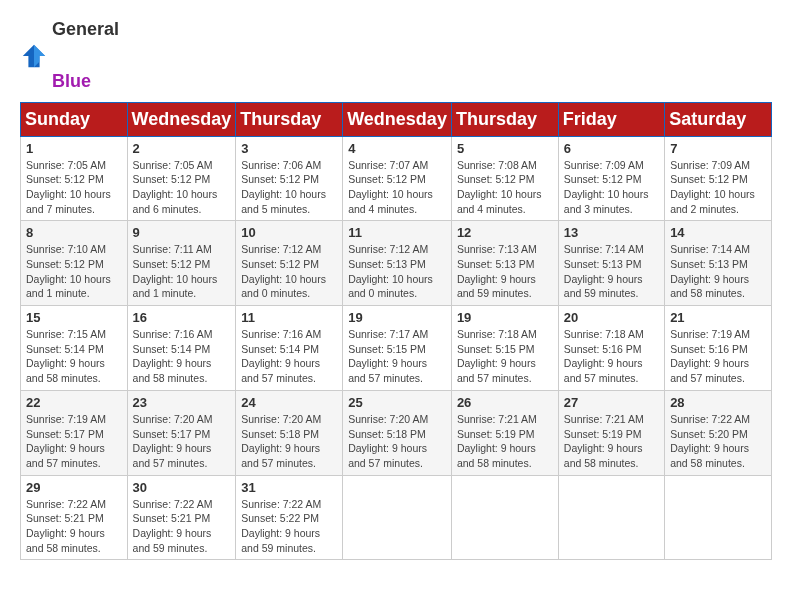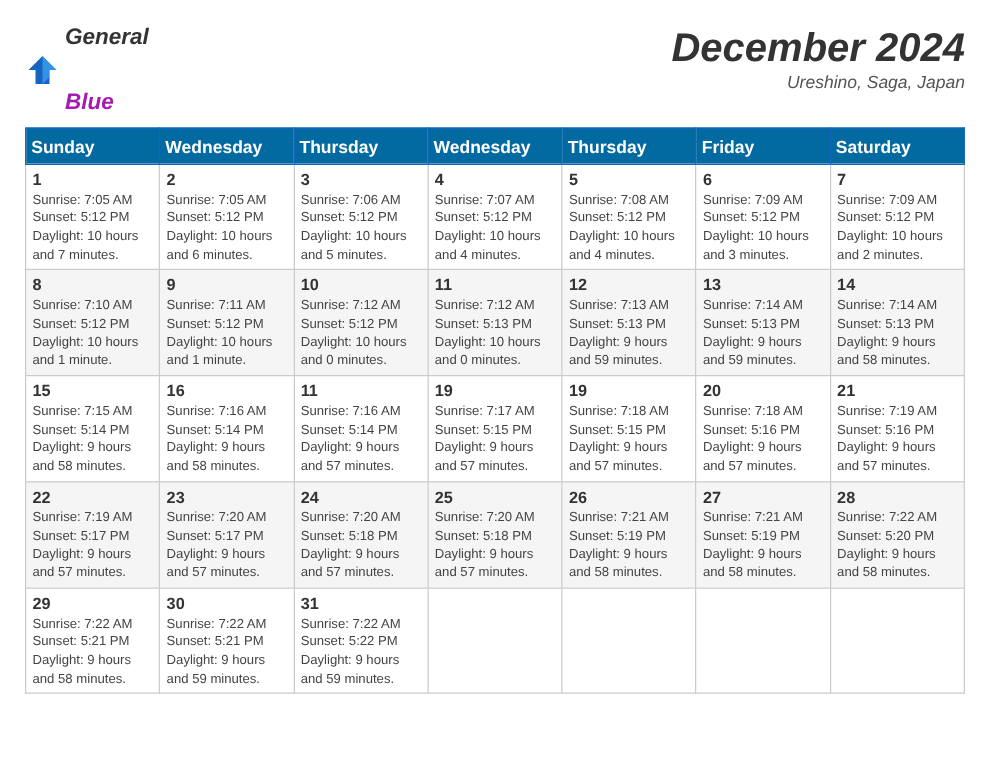--- a/index.html
+++ b/index.html
@@ -8,21 +8,20 @@
       background: #fff;
       width: 792px;
       min-height: 612px;
       padding: 20px;
     }
     .header {
       display: flex;
       justify-content: space-between;
       align-items: flex-start;
       margin-bottom: 10px;
-      font-style: italic;
     }
     .logo {
       display: flex;
       align-items: center;
       gap: 4px;
     }
     .logo-text {
       font-size: 18px;
       font-weight: bold;
       line-height: 1.1;
@@ -44,25 +43,25 @@
     .location {
       font-size: 14px;
       color: #555;
     }
     table {
       width: 100%;
       border-collapse: collapse;
       font-size: 11px;
     }
     thead tr th {
-      background: #0369a1;
+      background: #b91c1c;
       color: #fff;
       padding: 6px 4px;
       text-align: left;
-      font-size: 14px;
+      font-size: 18px;
       font-weight: bold;
       border: 1px solid #1565c0;
     }
     tbody tr td {
       border: 1px solid #ccc;
       vertical-align: top;
       padding: 4px 5px;
       width: calc(100% / 7);
       min-height: 70px;
     }
@@ -94,24 +93,20 @@
 <div class="header">
   <div class="logo">
     <svg class="logo-icon" viewBox="0 0 40 40" xmlns="http://www.w3.org/2000/svg">
       <polygon points="20,4 36,20 28,20 28,36 12,36 12,20 4,20" fill="#1565c0"></polygon>
       <polygon points="20,4 36,20 28,20 28,28 20,36" fill="#42a5f5" opacity="0.7"></polygon>
     </svg>
     <div class="logo-text">
       <span class="general">General</span>
       <span class="blue">Blue</span>
     </div>
-  </div>
-  <div class="title-section">
-    <div class="month-title">December 2024</div>
-    <div class="location">Ureshino, Saga, Japan</div>
   </div>
 </div>
 
 <table>
   <thead>
     <tr>
       <th>Sunday</th>
       <th>Wednesday</th>
       <th>Thursday</th>
       <th>Wednesday</th>

